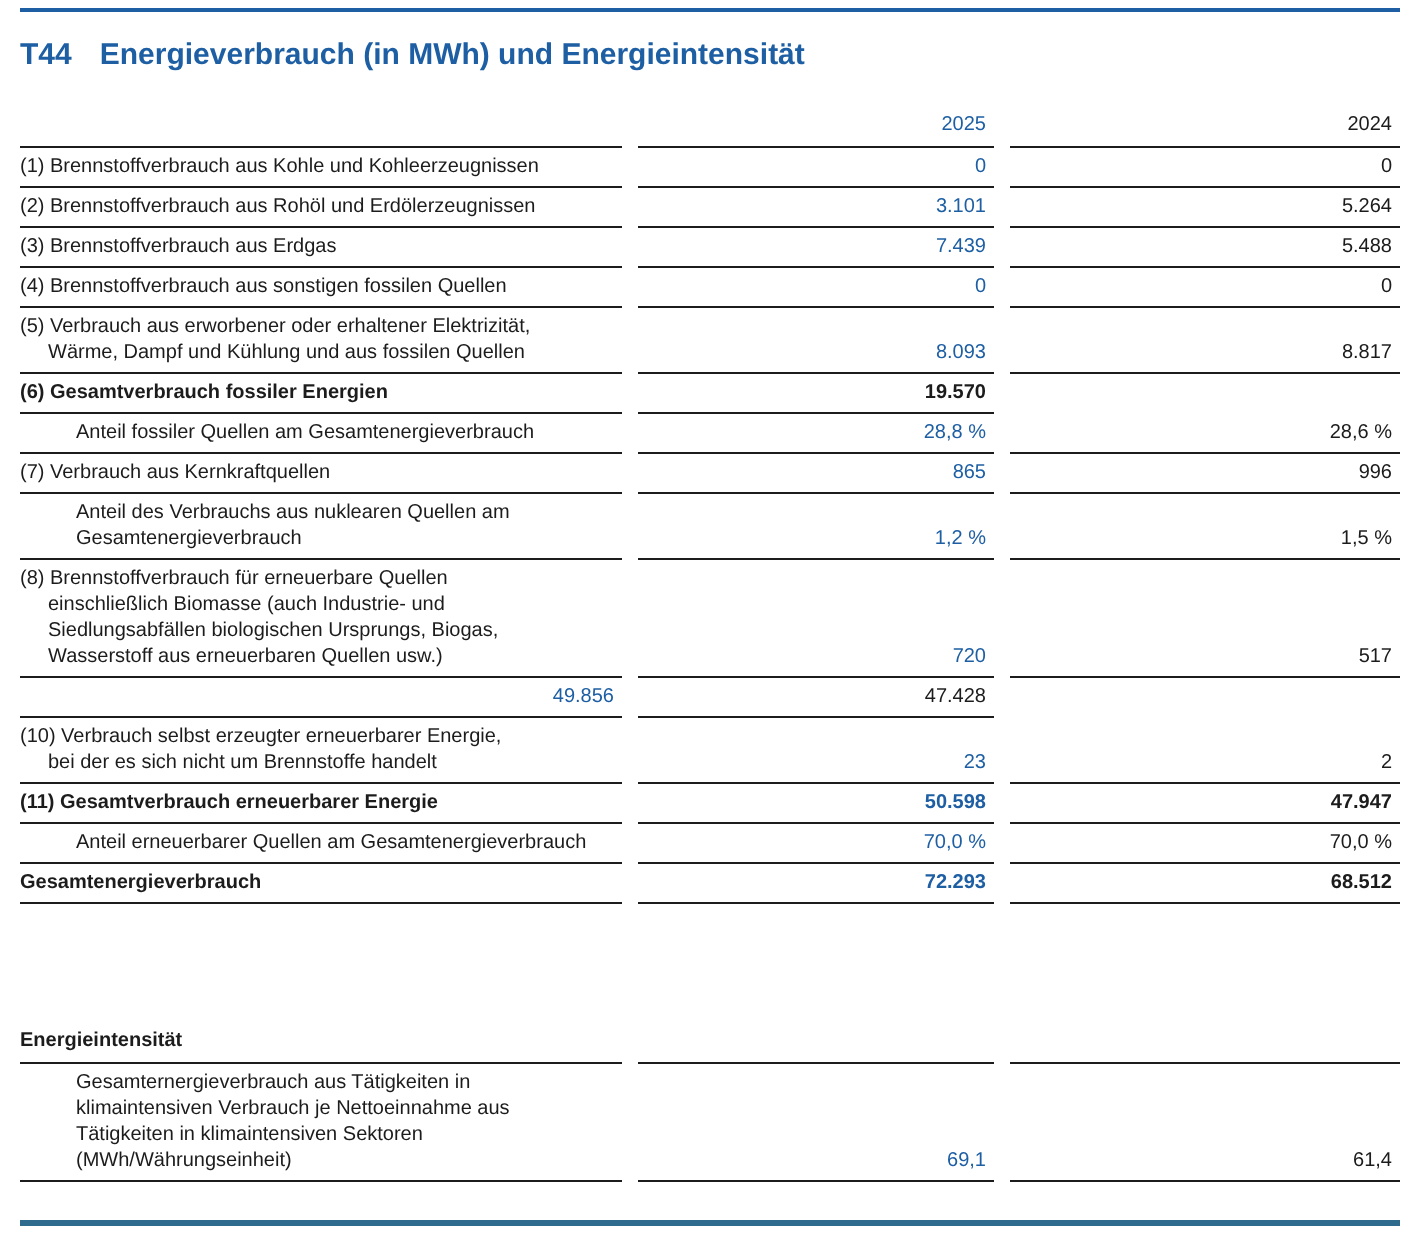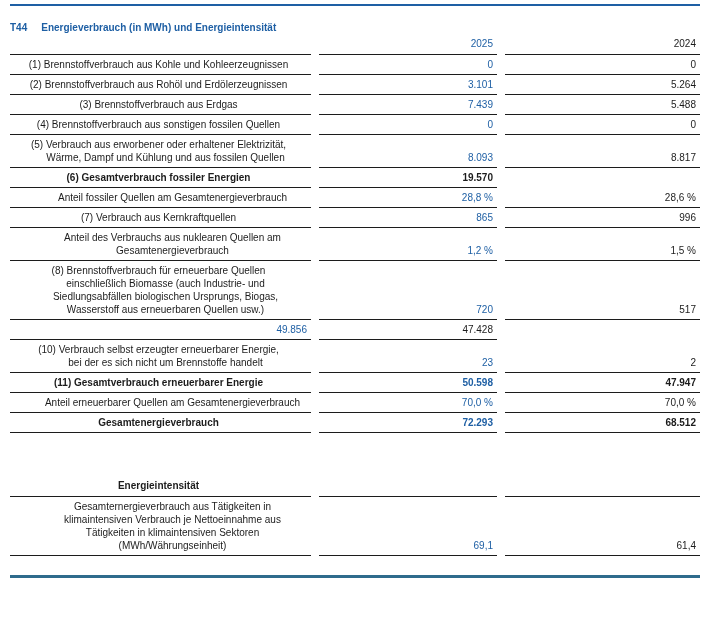--- a/index.html
+++ b/index.html
@@ -16,55 +16,54 @@
     overflow: hidden;
   }
   .top-rule {
     height: 2px;
     background: #1e5fa4;
     margin-bottom: 15px;
   }
   .title {
     color: #1e5fa4;
     font-weight: 700;
-    font-size: 10px;
+    font-size: 15px;
     line-height: 13px;
-    margin-bottom: 1px;
+    margin-bottom: 20px;
   }
   .title-tag { margin-right: 14px; }
 
   .row {
     display: grid;
     grid-template-columns: 301px 178px 195px;
     column-gap: 8px;
     align-items: end;
   }
   .cell {
     border-bottom: 1px solid #1c1c1c;
     box-sizing: border-box;
-    text-align: center;
   }
   .label-cell {
     padding: 3px 4px 3px 0;
     line-height: 13px;
   }
   .val-cell {
     text-align: right;
     padding: 3px 4px 3px 0;
     line-height: 13px;
     white-space: nowrap;
   }
   .header-row .val-cell { padding-top: 2px; padding-bottom: 4px; }
   .header-row .label-cell { min-height: 20px; }
   .year-2025, .v2025 { color: #1e5fa4; }
   .data-row.bold { font-weight: 700; }
   .label-cell.sub { padding-left: 28px; }
   .lab-line.cont { padding-left: 14px; }
 
-  .intensity { margin-top: 44px; }
+  .intensity { margin-top: 60px; }
   .heading-row .label-cell { font-weight: 700; padding-top: 2px; padding-bottom: 4px; }
   .heading-row .val-cell { min-height: 20px; }
 
   .bottom-rule {
     height: 3px;
     background: #2e6b8c;
     margin-top: 19px;
   }
 </style>
 </head>

